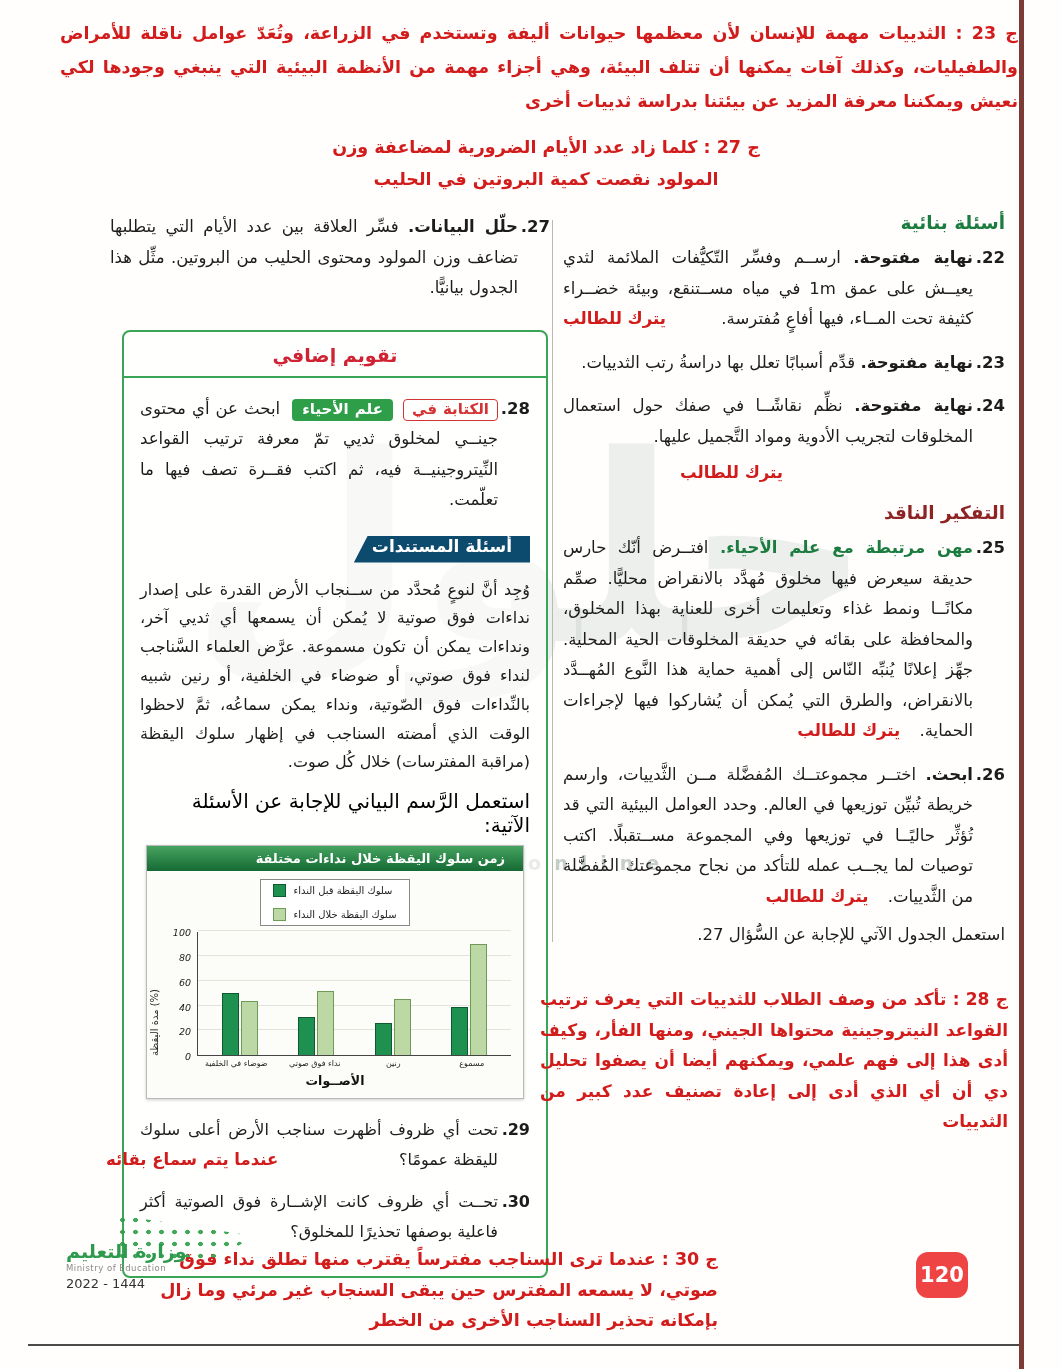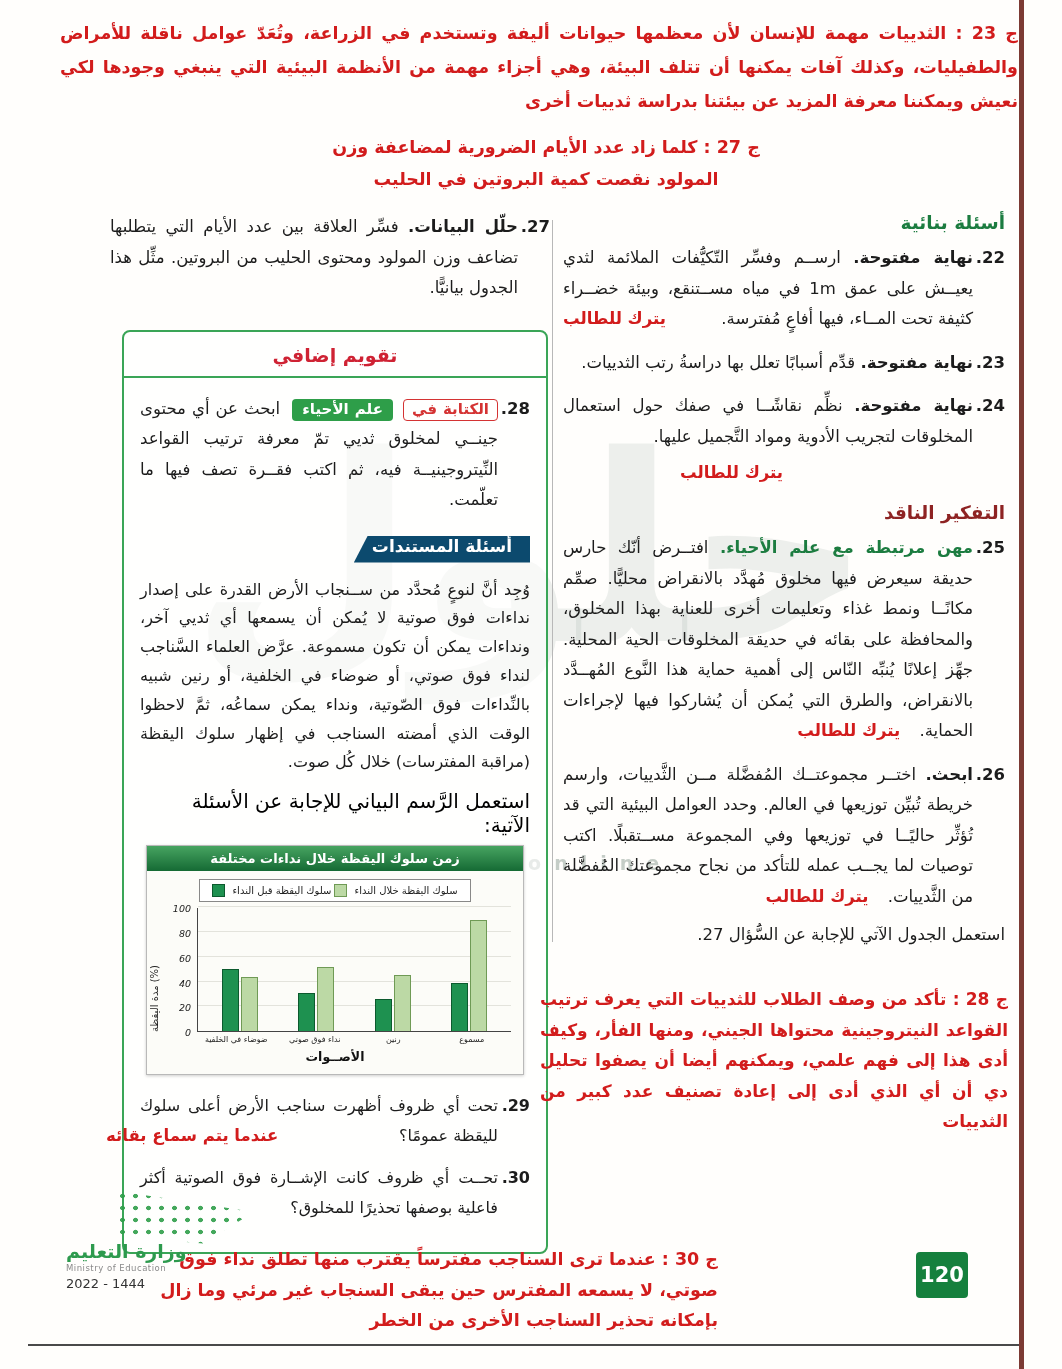--- a/index.html
+++ b/index.html
@@ -42,22 +42,22 @@
   .box-title{color:#cf2233;font-weight:bold;font-size:19px;text-align:center;padding-bottom:10px;border-bottom:2px solid #3aa557;margin:0 -16px 16px;}
   .badge-red{color:#d43333;border:1.5px solid #d43333;border-radius:4px;padding:0 8px 2px;font-weight:bold;font-size:15px;margin-left:4px;white-space:nowrap;}
   .badge-green{background:#2e9e49;color:#fff;border-radius:4px;padding:1px 10px 3px;font-weight:bold;font-size:15px;margin-left:6px;white-space:nowrap;}
   .ribbon{display:block;width:fit-content;background:#0c4a6e;color:#fff;font-weight:bold;font-size:17px;padding:0 18px 7px;clip-path:polygon(14px 0,100% 0,100% 100%,0 100%);margin:20px 0 13px;}
   .docs-text{font-size:16px;line-height:1.8;color:#1c1c1c;text-align:justify;}
   .chart-intro{font-size:20px;margin:12px 0 6px;color:#000000;}
   .q-small{font-size:16px;}
 
   
   .chart{direction:ltr;width:378px;margin:8px auto 16px;border:1px solid #b9b9b9;background:#fcfcf8;box-shadow:0 1px 3px rgba(0,0,0,.2);}
-  .chart-title{background:linear-gradient(180deg,#47a461,#156a34);color:#fff;font-size:13px;font-weight:bold;text-align:center;padding:5px 11px;direction:rtl;}
-  .chart-legend{display:flex;flex-direction:row;gap:3px;width:fit-content;margin:8px auto 6px;border:1px solid #888;background:#fff;padding:4px 12px;}
+  .chart-title{background:linear-gradient(180deg,#47a461,#156a34);color:#fff;font-size:13px;font-weight:bold;text-align:right;padding:5px 18px;direction:rtl;}
+  .chart-legend{display:flex;flex-direction:column;gap:11px;width:fit-content;margin:8px auto 6px;border:1px solid #888;background:#fff;padding:4px 12px;}
   .lg-row{display:flex;align-items:center;gap:7px;}
   .lg-chip{width:13px;height:13px;flex:0 0 auto;border:1px solid rgba(0,0,0,.35);}
   .lg-txt{font-size:10px;color:#222;direction:rtl;}
   .chart-area{position:relative;margin:4px 12px 0 50px;height:124px;}
   .plot{position:absolute;inset:0;border-left:1.5px solid #444;border-bottom:1.5px solid #444;}
   .gridline{position:absolute;left:0;right:0;height:1px;background:#e3e3dc;}
   .bar-groups{position:absolute;left:0;right:0;bottom:0;top:0;display:flex;align-items:flex-end;justify-content:space-around;padding:0 4px;}
   .bar-group{display:flex;align-items:flex-end;gap:2px;}
   .bar{width:17px;border:1px solid;border-bottom:none;}
   .yaxis{position:absolute;left:-28px;top:0;bottom:0;width:26px;}
@@ -68,21 +68,21 @@
   .xlabel{font-weight:bold;font-size:12.5px;text-align:center;margin:5px 0 10px;direction:rtl;color:#111;}
 
   
   .dots{position:absolute;left:-8px;bottom:8px;width:150px;height:66px;background-image:radial-gradient(circle,#2f9e4a 2.1px,transparent 2.6px);background-size:13px 12px;clip-path:polygon(0 20%,92% 52%,58% 100%,0 88%);opacity:.9;}
 
   
   .ministry{position:absolute;left:66px;top:1240px;width:132px;direction:ltr;z-index:2;text-align:left;}
   .ministry-ar{color:#2d9a4d;font-weight:bold;font-size:19px;letter-spacing:1px;}
   .ministry-en{color:#8a8a8a;font-size:8.5px;letter-spacing:.5px;margin-top:1px;}
   .ministry-year{color:#333;font-size:13px;margin-top:3px;}
-  .page-badge{position:absolute;right:94px;top:1252px;width:52px;height:46px;background:#15803d;border-radius:4px;display:flex;align-items:center;justify-content:center;z-index:2;}
+  .page-badge{position:absolute;right:94px;top:1252px;width:52px;height:46px;background:#ef4444;border-radius:12px;display:flex;align-items:center;justify-content:center;z-index:2;}
   .page-badge span{color:#fff;font-weight:bold;font-size:21px;}
 
   
   .edge-right{position:absolute;right:38px;top:0;bottom:0;width:5px;background:#7c3b34;z-index:3;}
   .edge-bottom{position:absolute;left:28px;right:43px;top:1344px;height:2px;background:#4a4a4a;z-index:3;}
 </style>
 </head>
 <body>
 
 <div class="page">

